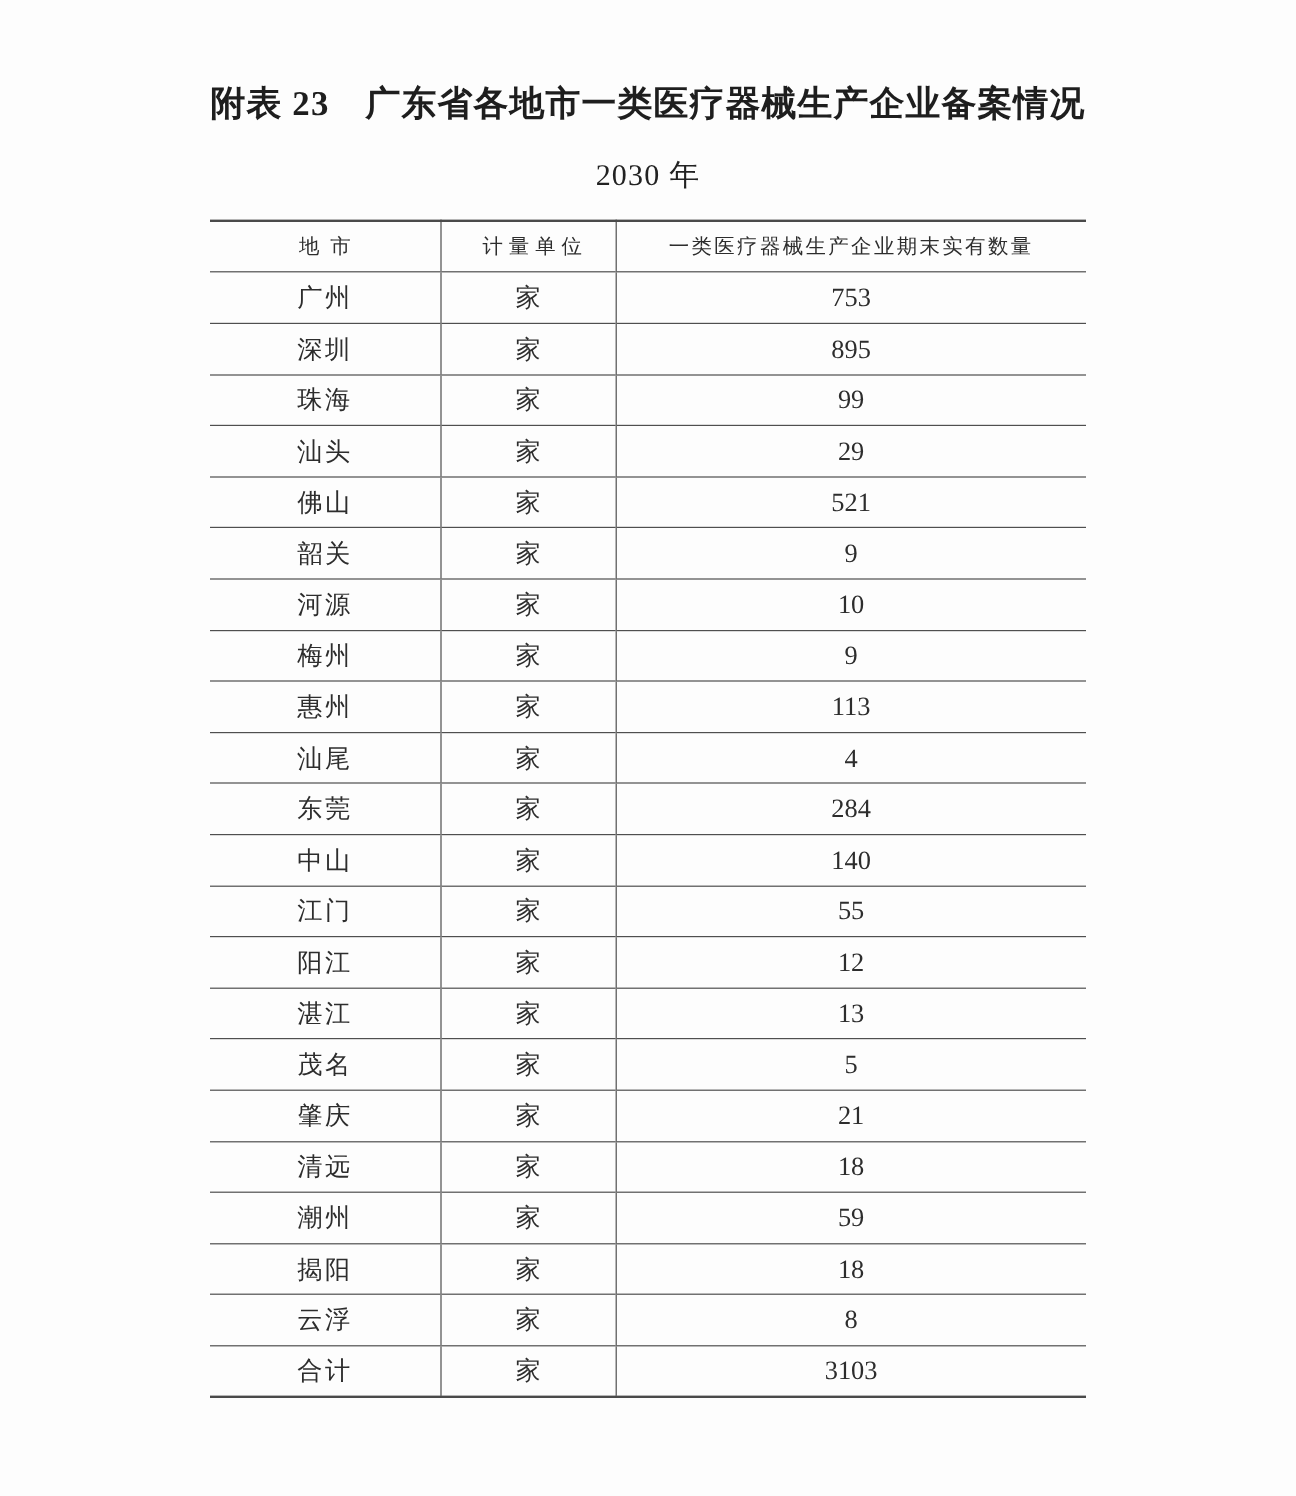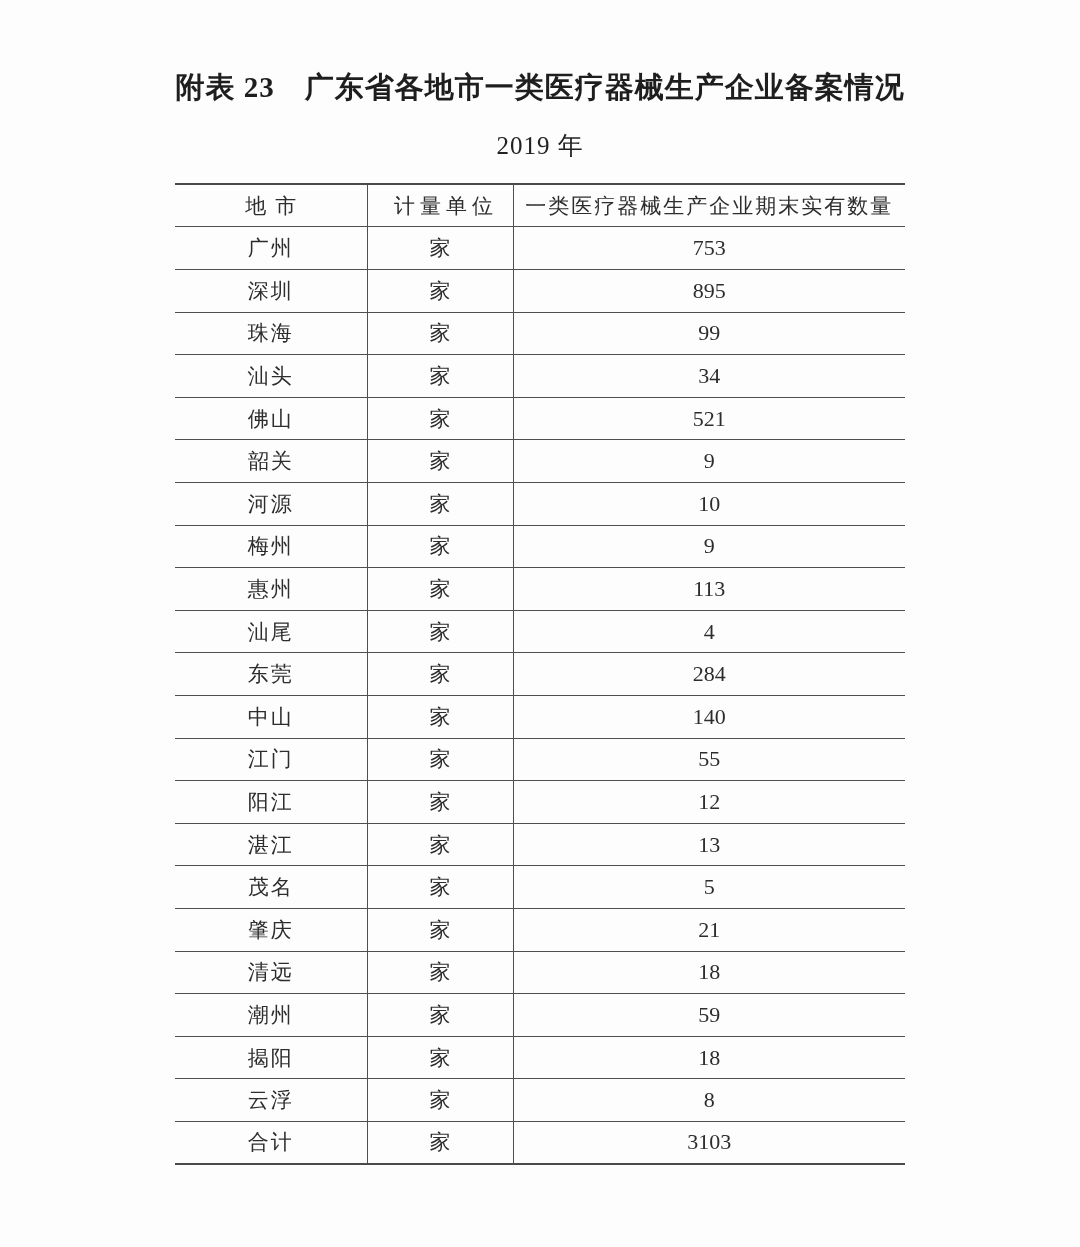--- a/index.html
+++ b/index.html
@@ -50,36 +50,36 @@
     font-weight: normal;
     color: #2d2d2d;
     border-top: 1.7px solid #4f4f4f;
     padding: 0;
   }
   .stats-table thead th { border-top: none; }
   .stats-table th:nth-child(1), .stats-table td:nth-child(1),
   .stats-table th:nth-child(2), .stats-table td:nth-child(2) {
     border-right: 1.7px solid #4f4f4f;
   }
-  .stats-table th { font-size: 21px; }
+  .stats-table th { font-size: 17px; }
   .stats-table th.col-city  { letter-spacing: 9px; padding-left: 9px; }
   .stats-table th.col-unit  { letter-spacing: 5px; padding-left: 12px; }
   .stats-table th.col-value { letter-spacing: 2px; }
   .stats-table td.cell-city { font-size: 21px; letter-spacing: 2px; }
   .stats-table td.cell-unit { font-size: 21px; }
   .stats-table td.cell-value { font-size: 22px; }
 </style>
 </head>
 <body>
 
 <div class="page">
 
   <h1 class="title">附表 23　广东省各地市一类医疗器械生产企业备案情况</h1>
 
-  <div class="subtitle">2019 年</div>
+  <div class="subtitle">2030 年</div>
 
   <table class="stats-table">
     <colgroup>
       <col class="c-city">
       <col class="c-unit">
       <col class="c-value">
     </colgroup>
     <thead>
       <tr>
         <th class="col-city">地市</th>
@@ -99,21 +99,21 @@
     <td class="cell-value">895</td>
   </tr>
         <tr>
     <td class="cell-city">珠海</td>
     <td class="cell-unit">家</td>
     <td class="cell-value">99</td>
   </tr>
         <tr>
     <td class="cell-city">汕头</td>
     <td class="cell-unit">家</td>
-    <td class="cell-value">34</td>
+    <td class="cell-value">29</td>
   </tr>
         <tr>
     <td class="cell-city">佛山</td>
     <td class="cell-unit">家</td>
     <td class="cell-value">521</td>
   </tr>
         <tr>
     <td class="cell-city">韶关</td>
     <td class="cell-unit">家</td>
     <td class="cell-value">9</td>

